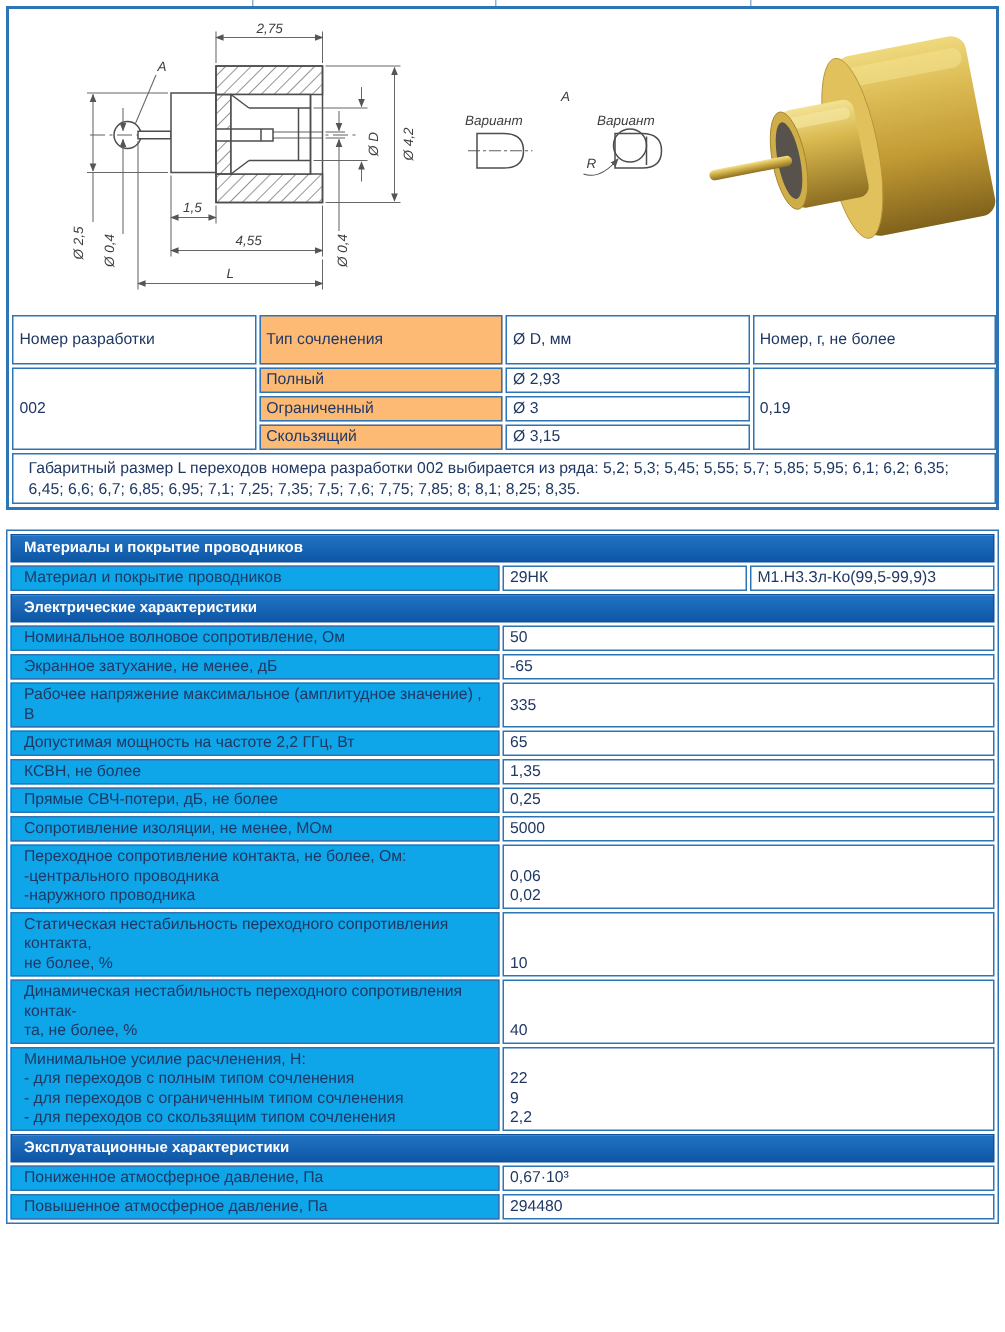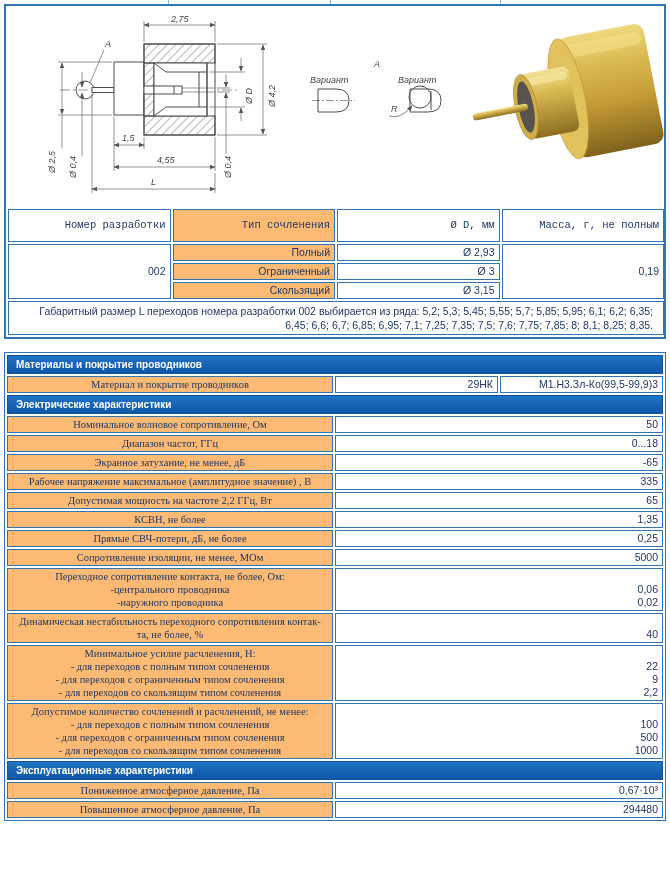--- a/index.html
+++ b/index.html
@@ -18,47 +18,46 @@
   .block1 {
     width: 662px;
     border: 2px solid #2e75b6;
     background: #fff;
   }
   table { border-collapse: separate; border-spacing: 2px; width: 100%; }
   td {
     border: 1px solid #2e75b6;
     font-size: 10.5px;
     line-height: 13px;
-    text-align: right;
+    text-align: left;
     padding: 1px 4px;
     background: #fff;
   }
   .drawing-cell { border: none; padding: 0; height: 196px; position: relative; background: #fff; }
-  .spec-table td.hdr { height: 33px; vertical-align: middle; font-family: Liberation Mono, monospace; }
+  .spec-table td.hdr { height: 33px; vertical-align: middle; }
   .spec-table td { height: 14px; vertical-align: middle; }
   .c-type { background: #fdba74; }
   .note-cell { padding: 2px 10px; line-height: 14px; }
 
   
   .block2 { margin-top: 13px; width: 662px; }
   .char-table { border: 1px solid #2e75b6; }
   .char-table td.section {
     background: linear-gradient(180deg, #2273c3 0%, #0d57a6 100%);
     border: 1px solid #10519b;
     color: #fff;
     font-weight: bold;
     font-size: 10px;
     text-align: left;
     padding: 2px 8px;
   }
   .char-table td.lbl {
-    background: #fdba74;
-    text-align: center;
+    background: #0ea5e9;
+    text-align: left;
     padding: 1px 8px;
-    font-family: Liberation Serif, serif;
   }
   .pre { white-space: pre-line; }
   .vbottom { vertical-align: bottom; }
 
   
   .dim-text { font-family: "Liberation Sans", sans-serif; font-style: italic; font-size: 9px; fill: #3f3f3f; }
 </style>
 </head>
 <body>
 
@@ -192,21 +191,21 @@
             <ellipse cx="518" cy="91" rx="7.5" ry="26" fill="#57534c"></ellipse>
             <rect x="464" y="87.5" width="56" height="7" rx="3.5" fill="url(#gold2)"></rect>
           </g>
         </svg>
       </td>
     </tr>
     <tr>
       <td class="hdr">Номер разработки</td>
       <td class="hdr c-type">Тип сочленения</td>
       <td class="hdr">Ø D, мм</td>
-      <td class="hdr">Масса, г, не полным</td>
+      <td class="hdr">Номер, г, не более</td>
     </tr>
     <tr>
       <td rowspan="3">002</td>
       <td class="c-type">Полный</td>
       <td>Ø 2,93</td>
       <td rowspan="3">0,19</td>
     </tr>
     <tr>
       <td class="c-type">Ограниченный</td>
       <td>Ø 3</td>
@@ -237,24 +236,20 @@
       <td class="lbl">Материал и покрытие проводников</td>
       <td>29НК</td>
       <td>М1.Н3.Зл-Ко(99,5-99,9)3</td>
     </tr>
     <tr>
           <td colspan="3" class="section">Электрические характеристики</td>
         </tr>
     <tr>
       <td class="lbl">Номинальное волновое сопротивление, Ом</td>
       <td colspan="2">50</td>
-    </tr>
-    <tr>
-      <td class="lbl">Диапазон частот, ГГц</td>
-      <td colspan="2">0...18</td>
     </tr>
     <tr>
       <td class="lbl">Экранное затухание, не менее, дБ</td>
       <td colspan="2">-65</td>
     </tr>
     <tr>
       <td class="lbl">Рабочее напряжение максимальное (амплитудное значение) , В</td>
       <td colspan="2">335</td>
     </tr>
     <tr>
@@ -273,47 +268,42 @@
       <td class="lbl">Сопротивление изоляции, не менее, МОм</td>
       <td colspan="2">5000</td>
     </tr>
     <tr>
       <td class="lbl pre">Переходное сопротивление контакта, не более, Ом:
 -центрального проводника
 -наружного проводника</td>
       <td colspan="2" class="pre">
 0,06
 0,02</td>
+    </tr>
+    <tr>
+      <td class="lbl pre">Статическая нестабильность переходного сопротивления контакта,
+не более, %</td>
+      <td colspan="2" class="vbottom">10</td>
     </tr>
     <tr>
       <td class="lbl pre">Динамическая нестабильность переходного сопротивления контак-
 та, не более, %</td>
       <td colspan="2" class="vbottom">40</td>
     </tr>
     <tr>
       <td class="lbl pre">Минимальное усилие расчленения, Н:
 - для переходов с полным типом сочленения
 - для переходов с ограниченным типом сочленения
 - для переходов со скользящим типом сочленения</td>
       <td colspan="2" class="pre">
 22
 9
 2,2</td>
     </tr>
     <tr>
-      <td class="lbl pre">Допустимое количество сочленений и расчленений, не менее:
-- для переходов с полным типом сочленения
-- для переходов с ограниченным типом сочленения
-- для переходов со скользящим типом сочленения</td>
-      <td colspan="2" class="pre">
-100
-500
-1000</td>
-    </tr>
-    <tr>
           <td colspan="3" class="section">Эксплуатационные характеристики</td>
         </tr>
     <tr>
       <td class="lbl">Пониженное атмосферное давление, Па</td>
       <td colspan="2">0,67·10³</td>
     </tr>
     <tr>
       <td class="lbl">Повышенное атмосферное давление, Па</td>
       <td colspan="2">294480</td>
     </tr>

